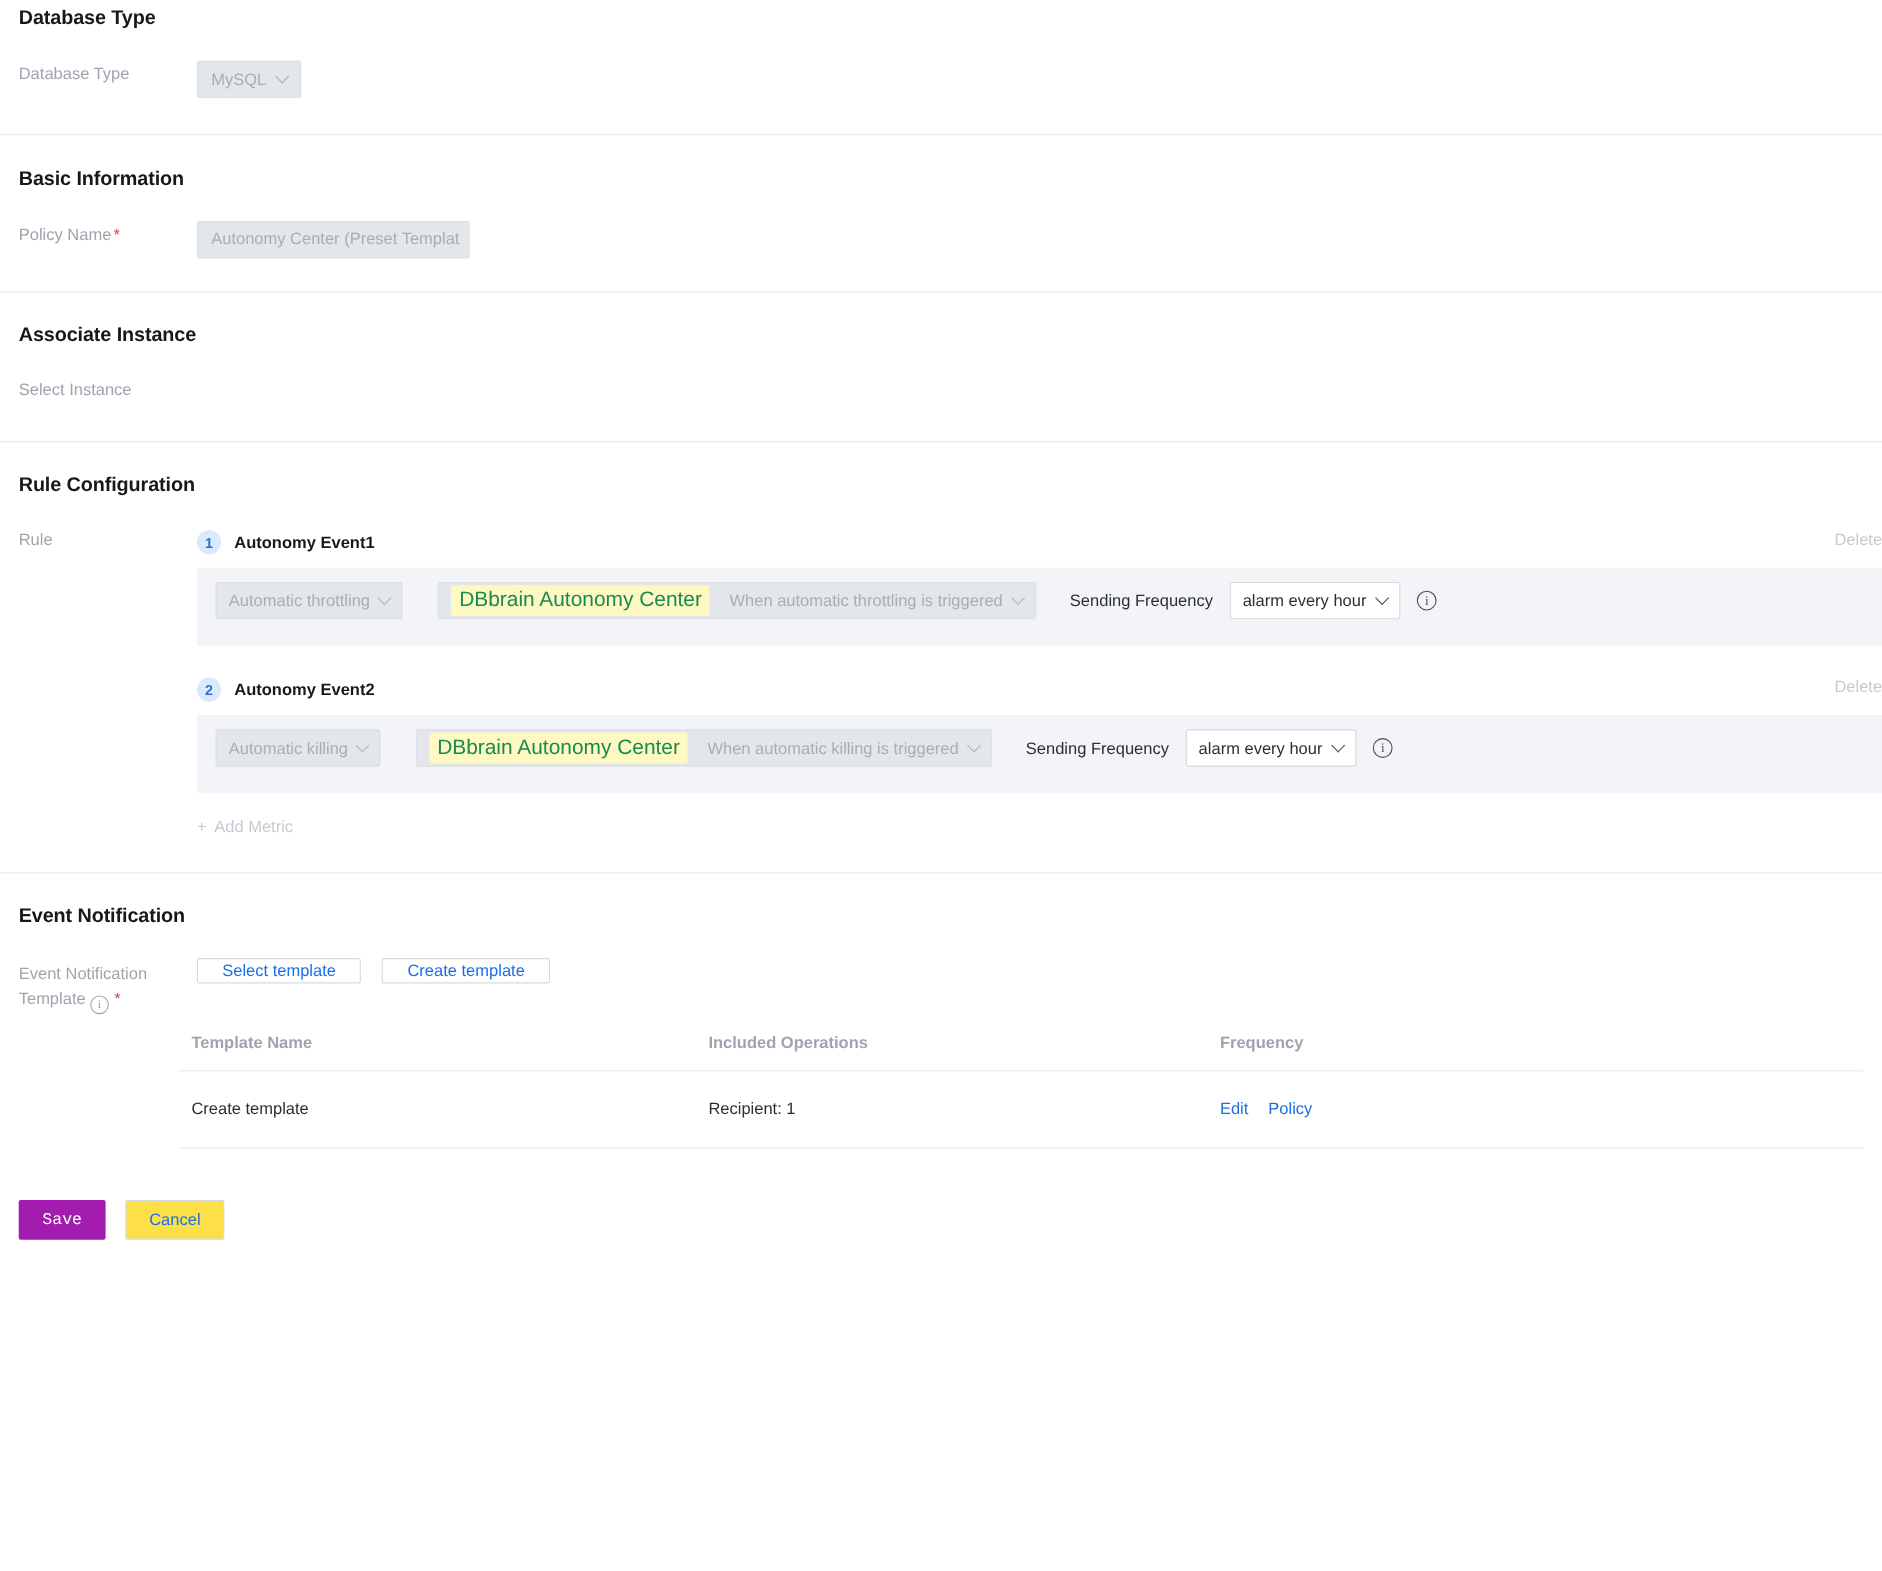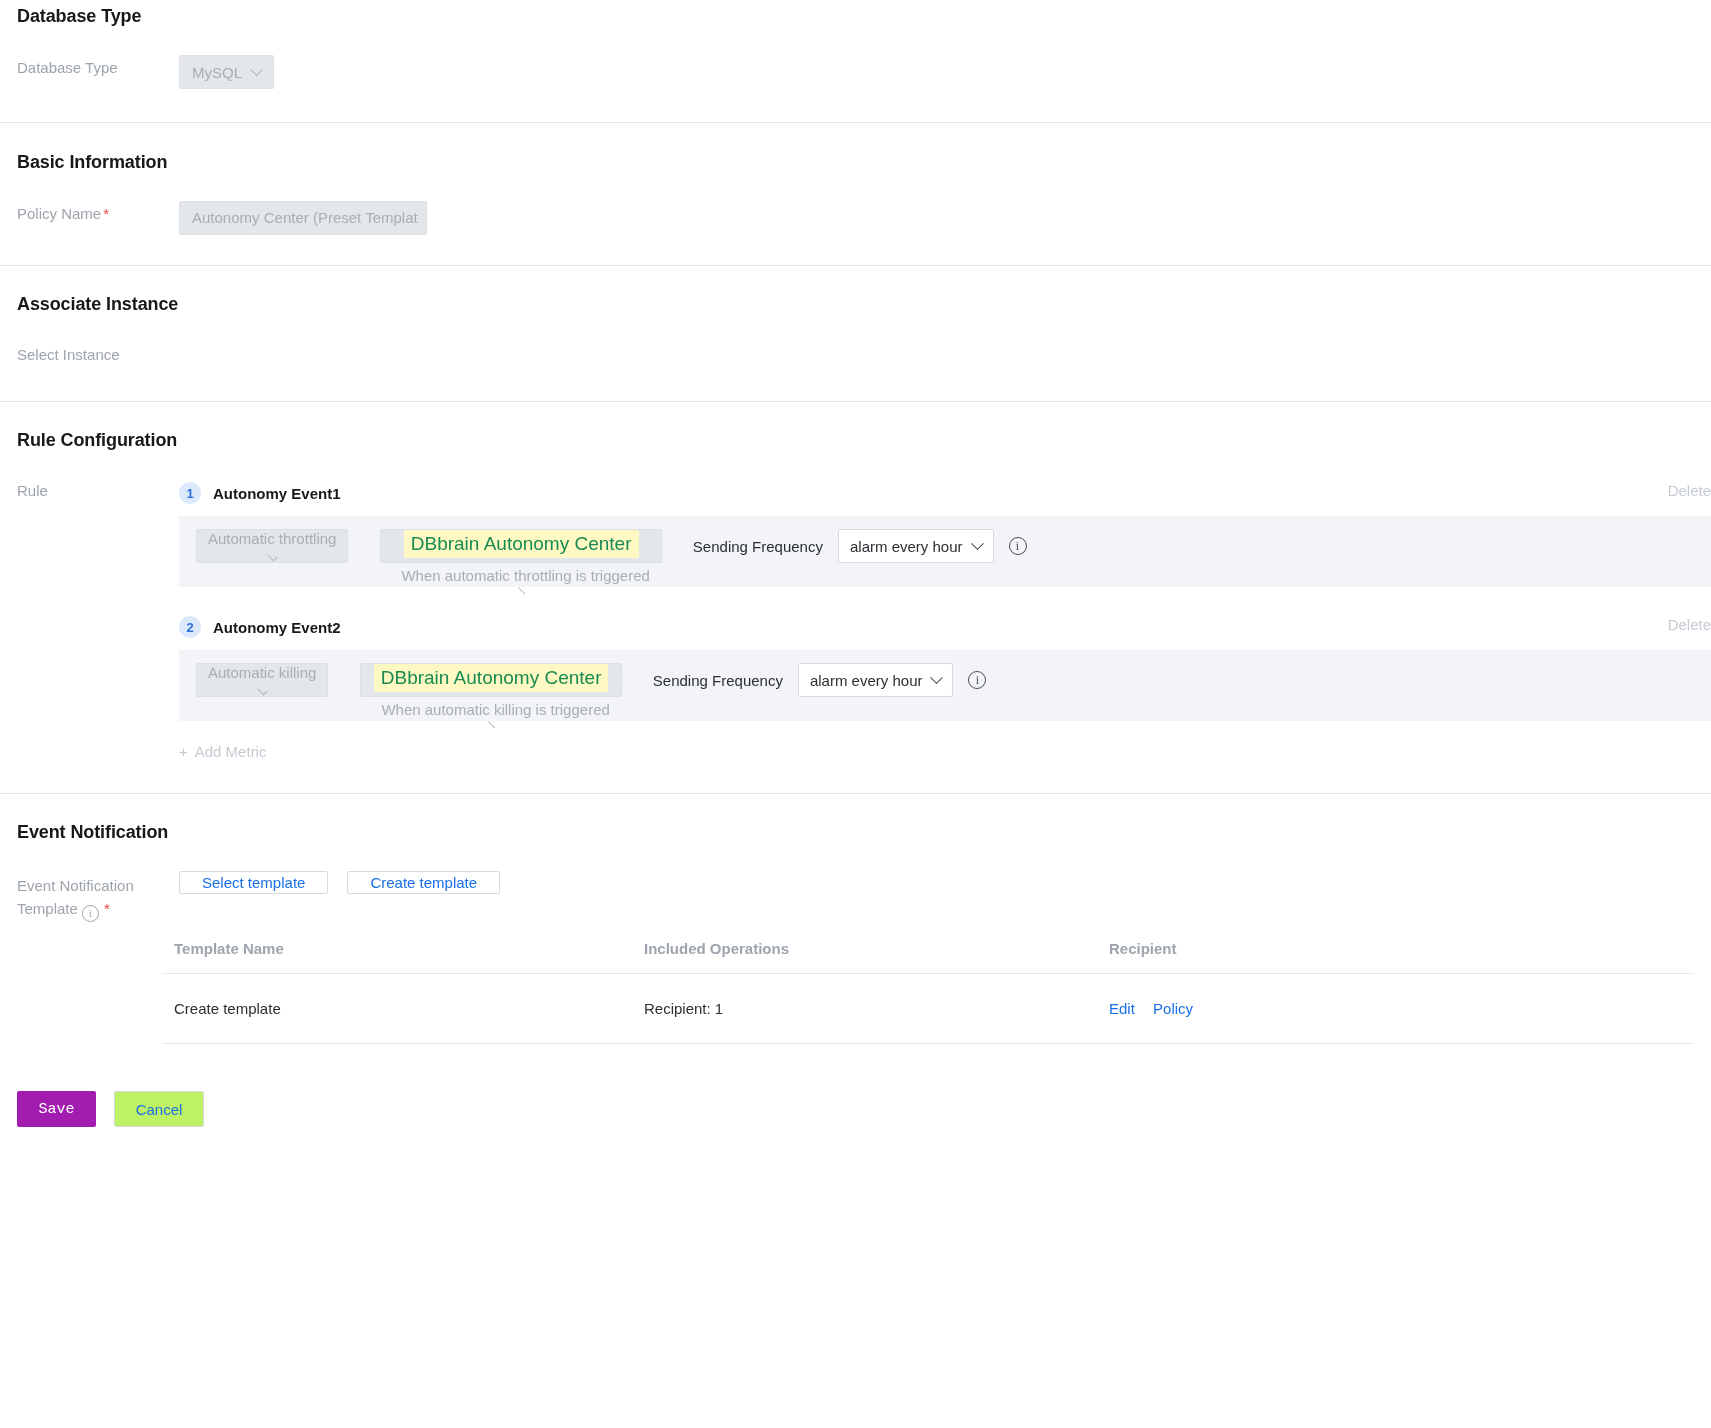--- a/index.html
+++ b/index.html
@@ -160,21 +160,20 @@
     border: 1px solid #dcdfe4;
     color: #a9aeb5;
     height: 34px;
     display: inline-flex;
     align-items: center;
     padding: 0 11px;
     gap: 9px;
     border-radius: 2px;
     font-size: 15px;
     white-space: nowrap;
-    flex-direction: column;
   }
   .tag-green {
     background: #fef9c3;
     color: #1a8a52;
     font-size: 19px;
     padding: 3px 7px;
     border-radius: 2px;
     white-space: nowrap;
   }
   .freq-label { font-size: 15px; color: #2b2f33; white-space: nowrap; }
@@ -285,21 +284,21 @@
     border: none;
     height: 36px;
     min-width: 79px;
     font-size: 15px;
     border-radius: 2px;
     cursor: pointer;
     font-family: Liberation Mono, monospace;
     text-align: center;
   }
   .btn-cancel {
-    background: #bef264;
+    background: #fde047;
     color: #1a6fe8;
     border: 1px solid #d6d9de;
     height: 36px;
     min-width: 90px;
     font-size: 15px;
     border-radius: 2px;
     cursor: pointer;
     font-family: "Liberation Sans", sans-serif;
   }
 </style>
@@ -422,21 +421,21 @@
         <div class="btn-outline">Select template</div>
         <div class="btn-outline">Create template</div>
       </div>
     </div>
 
     <table class="tmpl">
       <thead>
         <tr>
           <th style="width:470px;">Template Name</th>
           <th style="width:465px;">Included Operations</th>
-          <th>Recipient</th>
+          <th>Frequency</th>
         </tr>
       </thead>
       <tbody>
         <tr>
           <td>Create template</td>
           <td>Recipient: 1</td>
           <td class="ops-cell">
             <span class="link-blue">Edit</span>
             <span class="link-blue">Policy</span>
           </td>

